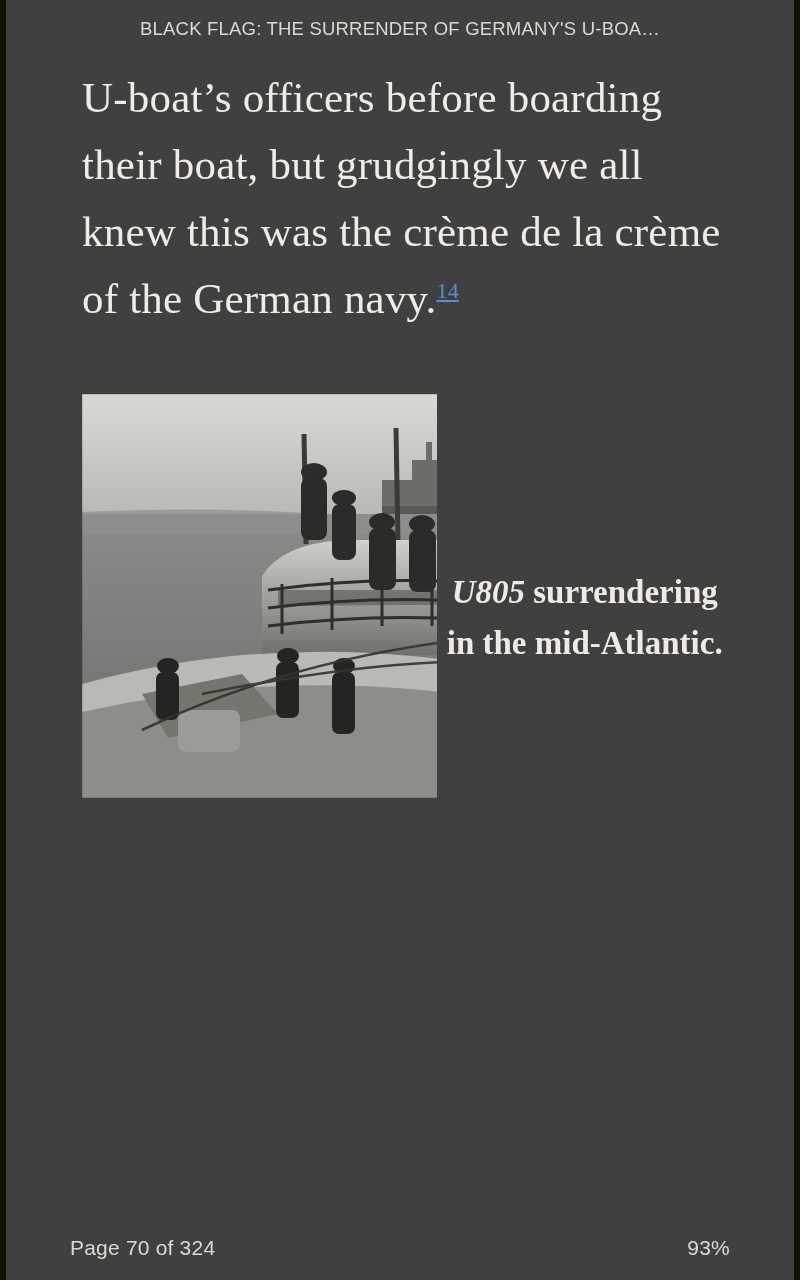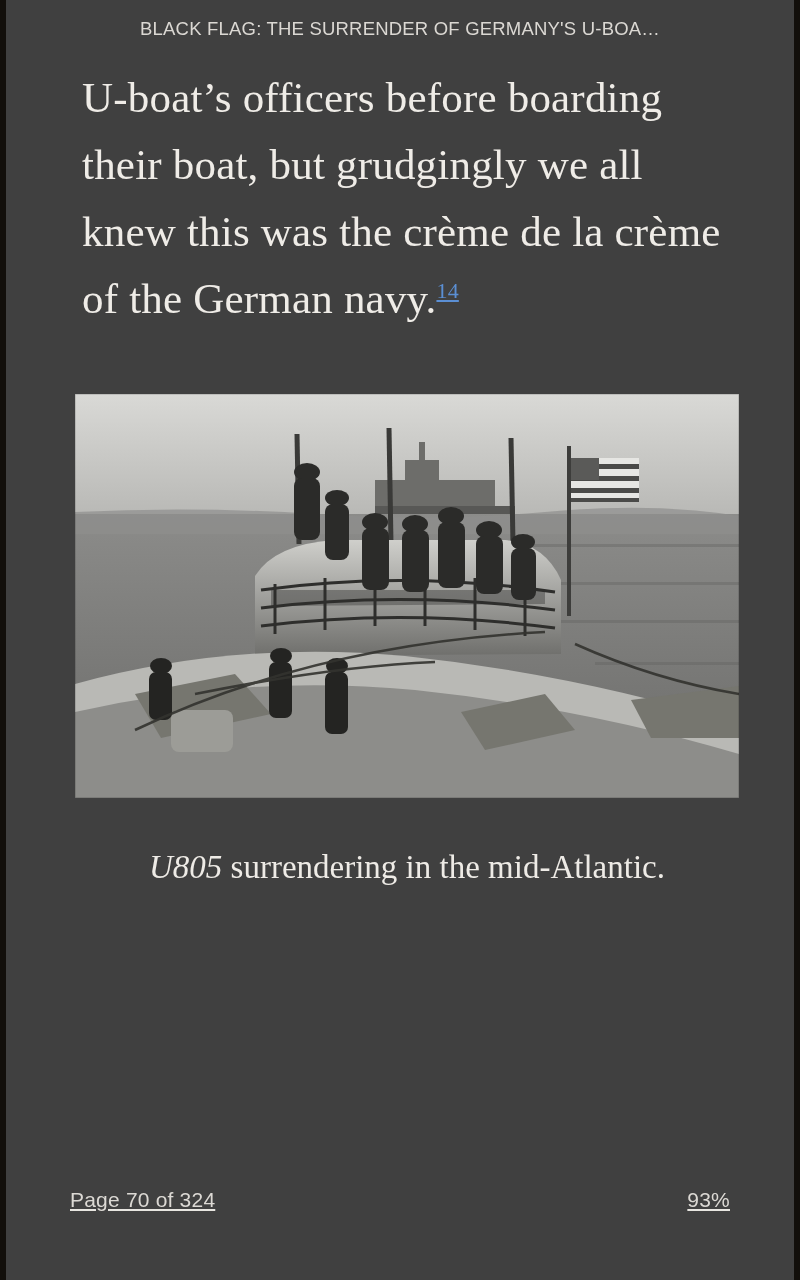--- a/index.html
+++ b/index.html
@@ -63,22 +63,22 @@
     font-size: 22px;
     vertical-align: super;
     color: #5b8fd4;
     text-decoration: underline;
     text-underline-offset: 2px;
     cursor: pointer;
   }
   .figure {
     margin: 62px 0 0 0;
     display: flex;
-    flex-direction: column;
     align-items: center;
+    font-weight: bold;
   }
   .figure-image {
     width: 664px;
     height: 404px;
     position: relative;
     overflow: hidden;
     background: #8e8e8c;
   }
   .figure-image svg { display: block; }
   .figure-caption {
@@ -89,25 +89,24 @@
     text-align: center;
     color: #eeebe6;
   }
   .figure-caption .ital {
     font-style: italic;
   }
   .footer {
     flex: 0 0 auto;
     height: 92px;
     display: flex;
-    align-items: flex-start;
+    align-items: flex-end;
     justify-content: space-between;
     padding: 0 64px 20px 64px;
     box-sizing: border-box;
-    text-decoration: underline;
   }
   .footer-left, .footer-right {
     font-size: 21px;
     color: #dcd9d4;
     letter-spacing: 0.2px;
   }
 </style>
 </head>
 <body>
 

